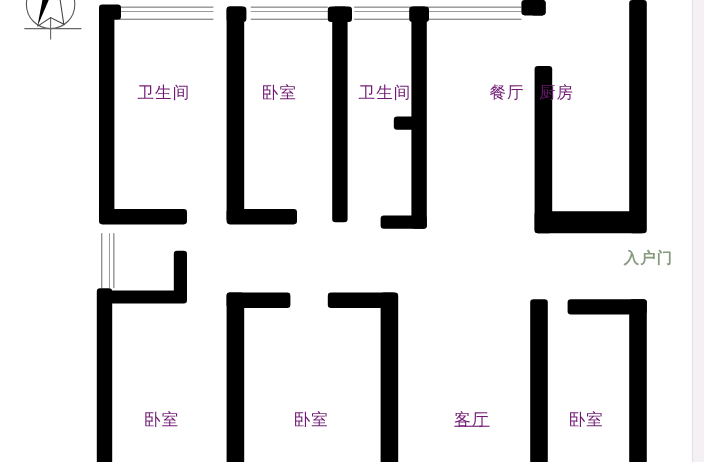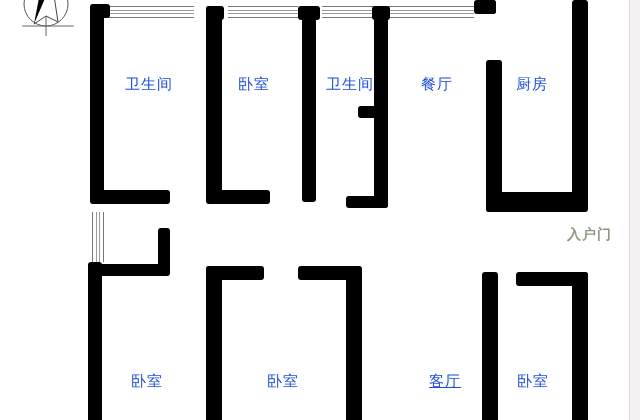--- a/index.html
+++ b/index.html
@@ -1,21 +1,21 @@
 <!DOCTYPE html>
 <html><head>
   <meta charset="utf-8">
   <style>
     html, body { margin: 0; padding: 0; }
     body { width: 640px; height: 420px; background: #ffffff; position: relative; overflow: hidden; font-family: "DejaVu Sans", sans-serif; }
     .plan { position: absolute; left: 0; top: 0; width: 640px; height: 420px; }
     .wall { position: absolute; background: #000; border-radius: 3px; }
     .window { position: absolute; border-top: 1px solid #777; border-bottom: 1px solid #777; background: linear-gradient(#fff 0, #fff 30%, #999 30%, #999 36%, #fff 36%, #fff 64%, #999 64%, #999 70%, #fff 70%); }
     .window.v { border-top: none; border-bottom: none; border-left: 1px solid #777; border-right: 1px solid #777; background: linear-gradient(90deg, #fff 0, #fff 30%, #999 30%, #999 36%, #fff 36%, #fff 64%, #999 64%, #999 70%, #fff 70%); }
-    .label { position: absolute; font-size: 15px; color: #1d4ed8; white-space: nowrap; letter-spacing: 1px; }
+    .label { position: absolute; font-size: 15px; color: #701a75; white-space: nowrap; letter-spacing: 1px; }
     .label.entry { color: #8a9a80; font-size: 14px; }
     .right-strip { position: absolute; right: 0; top: 0; width: 10px; height: 420px; background: #f4f0f4; border-left: 1px solid #e4e0e4; }
     .compass { position: absolute; left: 22px; top: -14px; }
   </style>
 </head>
 <body>
 
 <div class="plan">
 
   <svg class="compass" width="60" height="50" viewBox="0 0 60 50">
@@ -66,23 +66,23 @@
   <div class="wall" style="left:298px; top:266px; width:62px; height:14px;"></div>
   <div class="wall" style="left:346px; top:266px; width:16px; height:156px;"></div>
 
   <div class="wall" style="left:482px; top:272px; width:16px; height:150px;"></div>
   <div class="wall" style="left:516px; top:272px; width:72px; height:14px;"></div>
   <div class="wall" style="left:572px; top:272px; width:16px; height:150px;"></div>
 
   <span class="label" style="left:125px; top:75px;">卫生间</span>
   <span class="label" style="left:238px; top:75px;">卧室</span>
   <span class="label" style="left:326px; top:75px;">卫生间</span>
-  <span class="label" style="left:421px; top:75px;">餐厅</span>
-  <span class="label" style="left:516px; top:75px;">厨房</span>
+  <span class="label" style="left:445px; top:75px;">餐厅</span>
+  <span class="label" style="left:490px; top:75px;">厨房</span>
   <span class="label" style="left:131px; top:372px;">卧室</span>
   <span class="label" style="left:267px; top:372px;">卧室</span>
-  <span class="label" style="left:429px; top:372px;text-decoration:underline;">客厅</span>
+  <span class="label" style="left:413px; top:372px;text-decoration:underline;">客厅</span>
   <span class="label" style="left:517px; top:372px;">卧室</span>
 
   <span class="label entry" style="left:567px; top:226px;font-weight:bold;">入户门</span>
 
   <div class="right-strip"></div>
 </div>
 
 </body></html>

